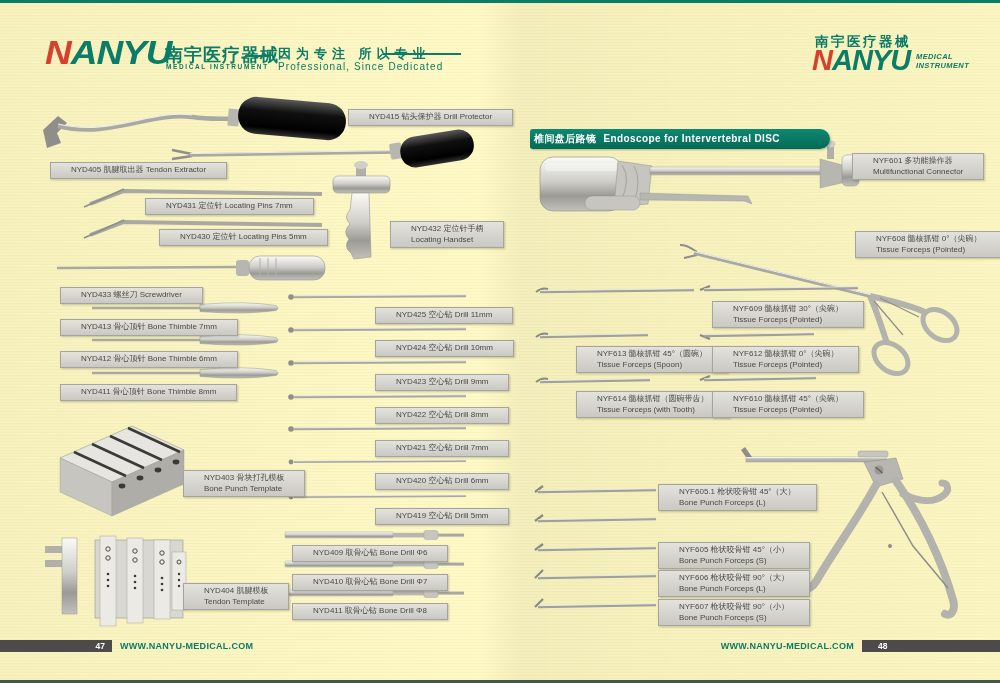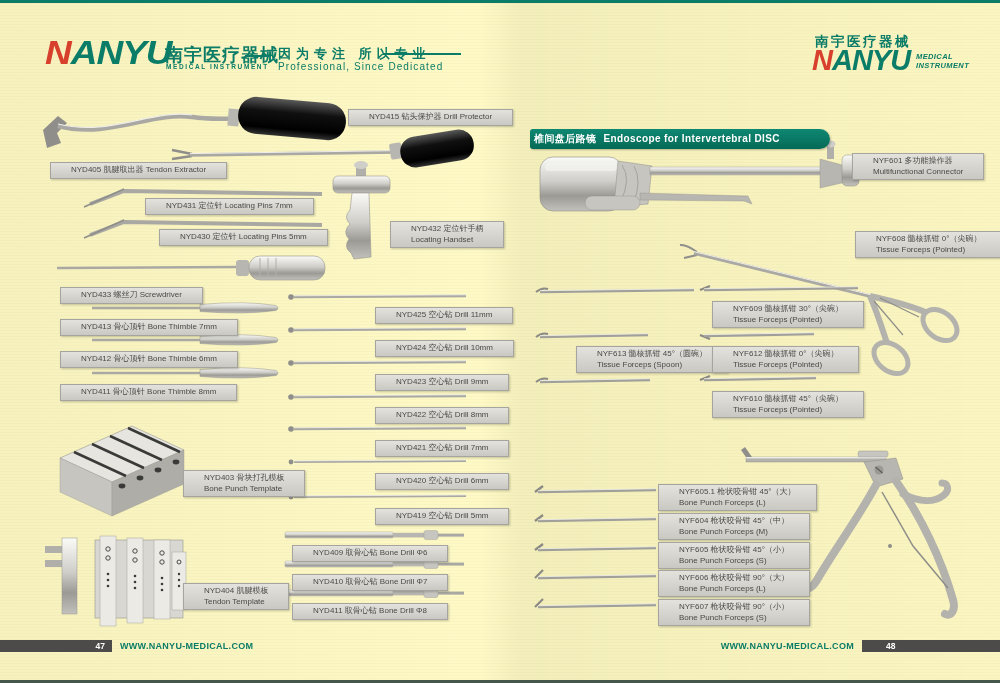--- a/index.html
+++ b/index.html
@@ -35,21 +35,21 @@
        background:linear-gradient(180deg,#0e8872,#046a57);border-radius:3px 11px 11px 3px;
        color:#fff;font-size:10px;font-weight:bold;line-height:20px;padding-left:4px;box-sizing:border-box;
        letter-spacing:.4px;box-shadow:1px 1px 2px rgba(0,0,0,.25);margin-top:22px;}
   .banner .sp{margin-right:7px;}
   
   .fbarL{position:absolute;left:0;top:640px;width:112px;height:12px;background:#4c4b49;z-index:3;
         color:#fff;font-size:8.5px;font-weight:bold;line-height:12px;text-align:right;padding-right:7px;box-sizing:border-box;}
   .fsiteL{position:absolute;left:120px;top:641px;font-size:9px;font-weight:bold;color:#0b7c67;letter-spacing:.3px;z-index:3;}
   .fsiteR{position:absolute;right:146px;top:641px;font-size:9px;font-weight:bold;color:#0b7c67;letter-spacing:.3px;z-index:3;}
   .fbarR{position:absolute;left:862px;top:640px;width:138px;height:12px;background:#4c4b49;z-index:3;
-        color:#fff;font-size:8.5px;font-weight:bold;line-height:12px;padding-left:24px;box-sizing:border-box;}
+        color:#fff;font-size:8.5px;font-weight:bold;line-height:12px;padding-left:16px;box-sizing:border-box;}
   .bstrip{position:absolute;left:0;top:680px;width:1000px;height:3px;background:#45564b;z-index:3;}
   .art{position:absolute;left:0;top:0;z-index:1;}
 </style>
 </head>
 <body>
 
 <div class="sheet">
 
   <div class="logoL">
     <div class="nanyu"><span class="red">N</span><span>ANYU</span></div>
@@ -394,31 +394,31 @@
     <span class="ln">Tissue Forceps (Pointed)</span>
   </div>
   <div class="lbl" style="left:576px;top:346px">
     <span class="ln">NYF613 髓核抓钳 45°（圆碗）</span>
     <span class="ln">Tissue Forceps (Spoon)</span>
   </div>
   <div class="lbl" style="left:712px;top:346px">
     <span class="ln">NYF612 髓核抓钳 0°（尖碗）</span>
     <span class="ln">Tissue Forceps (Pointed)</span>
   </div>
+  <div class="lbl" style="left:576px;top:391px">
+    <span class="ln">NYF614 髓核抓钳（圆碗带齿）</span>
+    <span class="ln">Tissue Forceps (with Tooth)</span>
+  </div>
   <div class="lbl" style="left:712px;top:391px">
     <span class="ln">NYF610 髓核抓钳 45°（尖碗）</span>
     <span class="ln">Tissue Forceps (Pointed)</span>
   </div>
   <div class="lbl" style="left:658px;top:484px">
     <span class="ln">NYF605.1 枪状咬骨钳 45°（大）</span>
     <span class="ln">Bone Punch Forceps (L)</span>
-  </div>
-  <div class="lbl" style="left:658px;top:513px">
-    <span class="ln">NYF604 枪状咬骨钳 45°（中）</span>
-    <span class="ln">Bone Punch Forceps (M)</span>
   </div>
   <div class="lbl" style="left:658px;top:542px">
     <span class="ln">NYF605 枪状咬骨钳 45°（小）</span>
     <span class="ln">Bone Punch Forceps (S)</span>
   </div>
   <div class="lbl" style="left:658px;top:570px">
     <span class="ln">NYF606 枪状咬骨钳 90°（大）</span>
     <span class="ln">Bone Punch Forceps (L)</span>
   </div>
   <div class="lbl" style="left:658px;top:599px">

